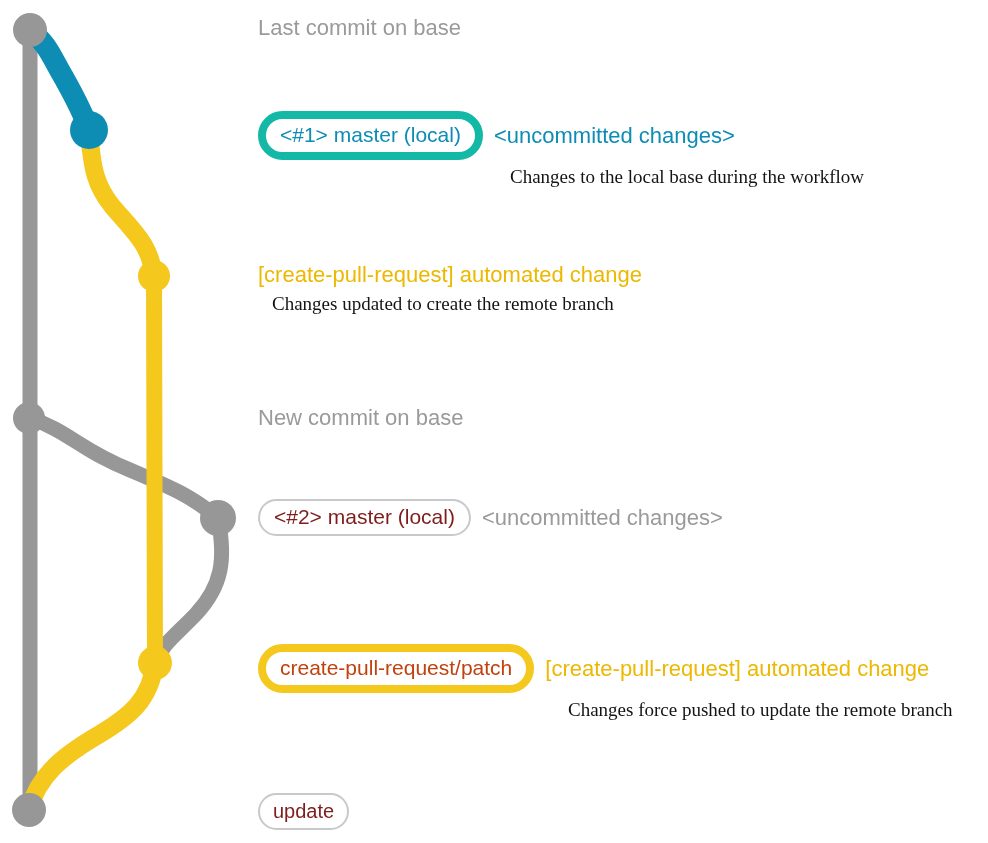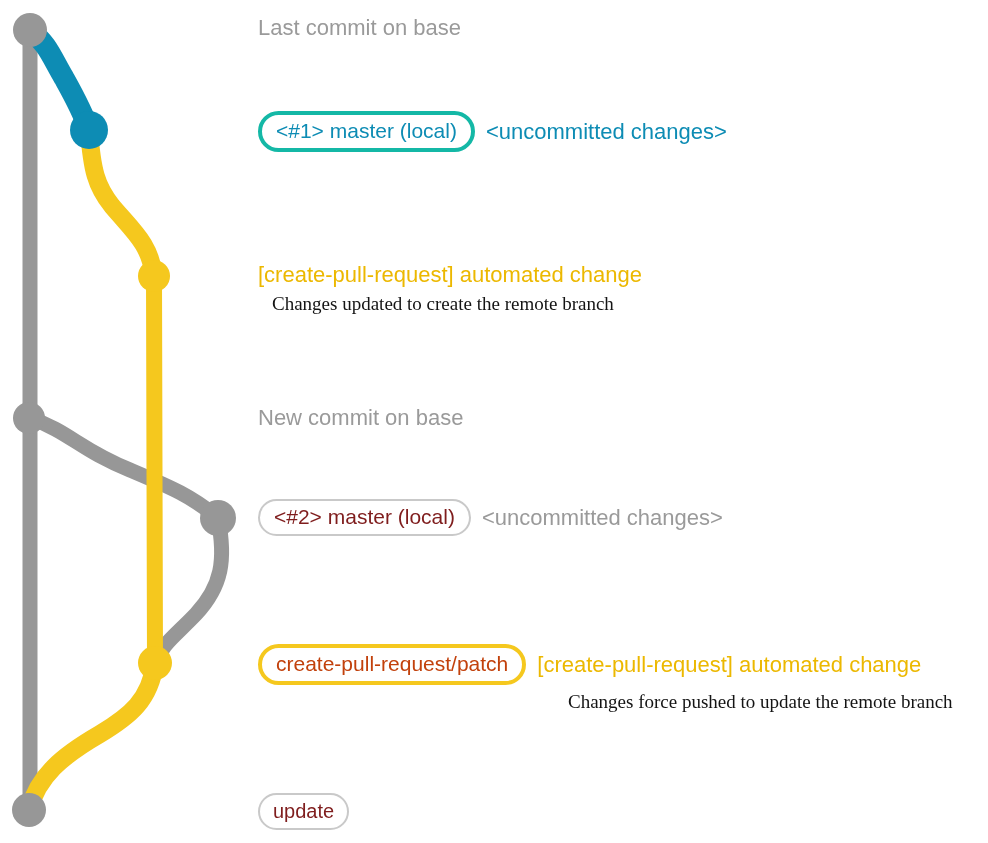--- a/index.html
+++ b/index.html
@@ -33,21 +33,21 @@
     left: 258px;
     display: block;
   }
   .row-line {
     display: flex;
     align-items: center;
     white-space: nowrap;
   }
   .pill {
     display: inline-block;
-    border: 4px solid #14b8a6;
+    border: 8px solid #14b8a6;
     border-radius: 999px;
     padding: 5px 14px 6px 14px;
     font-size: 21px;
     line-height: 22px;
     color: #0d8cb4;
     background: #ffffff;
     margin-right: 11px;
   }
   .pill.gray {
     border-color: #c9c9c9;
@@ -123,20 +123,21 @@
     <div class="row-line">
       <span class="plain-label">Last commit on base</span>
     </div>
   </div>
 
   <div class="row" style="top:111px;">
     <div class="row-line">
       <span class="pill">&lt;#1&gt; master (local)</span>
       <span class="headline teal">&lt;uncommitted changes&gt;</span>
     </div>
+    <div class="subline sub-indent-1">Changes to the local base during the workflow</div>
   </div>
 
   <div class="row" style="top:263px;">
     <div class="row-line">
       <span class="headline yellow">[create-pull-request] automated change</span>
     </div>
     <div class="subline sub-indent-2">Changes updated to create the remote branch</div>
   </div>
 
   <div class="row" style="top:406px;">

